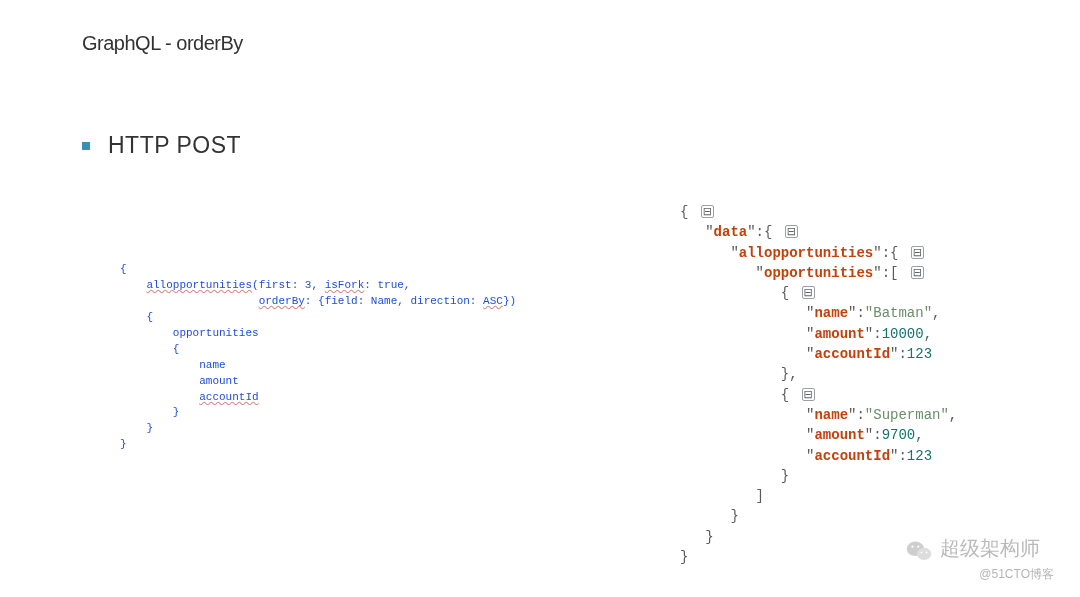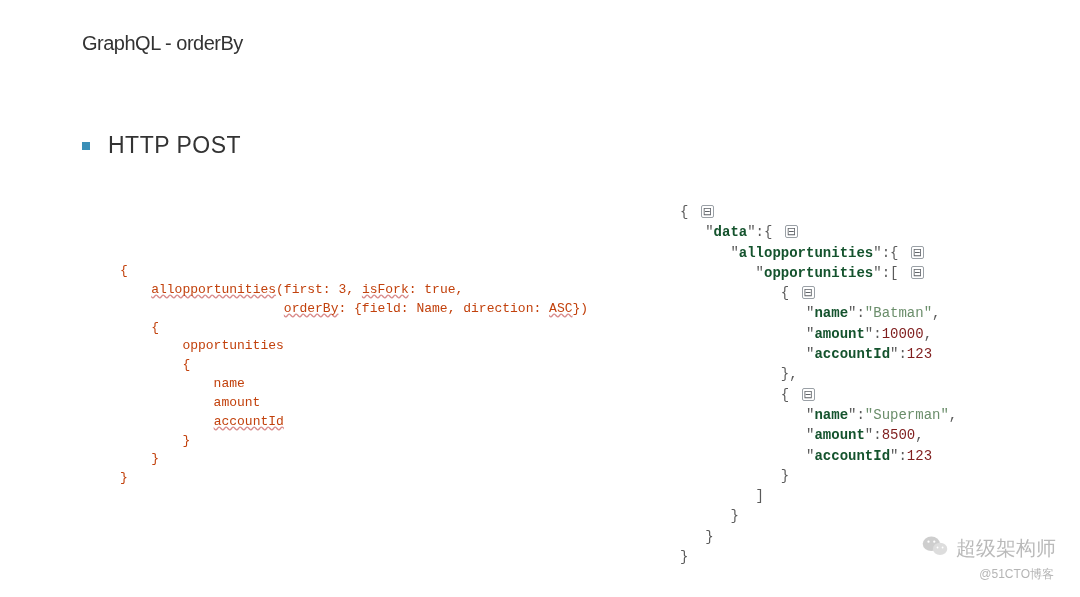--- a/index.html
+++ b/index.html
@@ -37,64 +37,64 @@
       font-size: 23px;
       color: #333333;
       letter-spacing: 0.5px;
       text-align: center;
     }
     .code-left {
       position: absolute;
       top: 262px;
       left: 120px;
       font-family: "Courier New", Courier, monospace;
-      font-size: 13px;
+      font-size: 11px;
       line-height: 1.45;
-      color: #c2410c;
+      color: #1d4ed8;
       white-space: pre;
     }
     .code-left .err {
       text-decoration: underline wavy #d88a8a;
       text-decoration-skip-ink: none;
     }
     .code-right {
       position: absolute;
       top: 202px;
       left: 680px;
       font-family: "Courier New", Courier, monospace;
       font-size: 14px;
       line-height: 1.45;
       color: #5a5a5a;
       white-space: pre;
     }
-    .code-right .key { color: #14532d; font-weight: bold; }
+    .code-right .key { color: #c2410c; font-weight: bold; }
     .code-right .str { color: #6b8e6b; }
-    .code-right .num { color: #7f1d1d; }
+    .code-right .num { color: #0f766e; }
     .code-right .toggle {
       display: inline-flex;
       width: 13px;
       height: 13px;
       border: 1px solid #9aa0a6;
       border-radius: 2px;
       align-items: center;
       justify-content: center;
       font-size: 11px;
       line-height: 1;
       color: #5f6368;
       vertical-align: 1px;
       margin-left: 4px;
       font-family: Arial, sans-serif;
       font-weight: normal;
     }
     .watermark-wechat {
       position: absolute;
       bottom: 35px;
-      right: 24px;
+      right: 40px;
       display: flex;
-      align-items: flex-start;
+      align-items: flex-end;
       gap: 8px;
       opacity: 0.5;
       color: #777777;
       font-size: 20px;
     }
     .wechat-icon {
       width: 26px;
       height: 22px;
       position: relative;
     }
@@ -135,21 +135,21 @@
 <span>   "</span><span class="key">data</span><span>":{ </span><span class="toggle">⊟</span>
 <span>      "</span><span class="key">allopportunities</span><span>":{ </span><span class="toggle">⊟</span>
 <span>         "</span><span class="key">opportunities</span><span>":[ </span><span class="toggle">⊟</span>
 <span>            { </span><span class="toggle">⊟</span>
 <span>               "</span><span class="key">name</span><span>":</span><span class="str">"Batman"</span><span>,</span>
 <span>               "</span><span class="key">amount</span><span>":</span><span class="num">10000</span><span>,</span>
 <span>               "</span><span class="key">accountId</span><span>":</span><span class="num">123</span>
 <span>            },</span>
 <span>            { </span><span class="toggle">⊟</span>
 <span>               "</span><span class="key">name</span><span>":</span><span class="str">"Superman"</span><span>,</span>
-<span>               "</span><span class="key">amount</span><span>":</span><span class="num">8500</span><span>,</span>
+<span>               "</span><span class="key">amount</span><span>":</span><span class="num">9700</span><span>,</span>
 <span>               "</span><span class="key">accountId</span><span>":</span><span class="num">123</span>
 <span>            }</span>
 <span>         ]</span>
 <span>      }</span>
 <span>   }</span>
 <span>}</span></div>
 
 <div class="watermark-wechat">
   <span class="wechat-icon">
     <svg viewBox="0 0 36 30">

